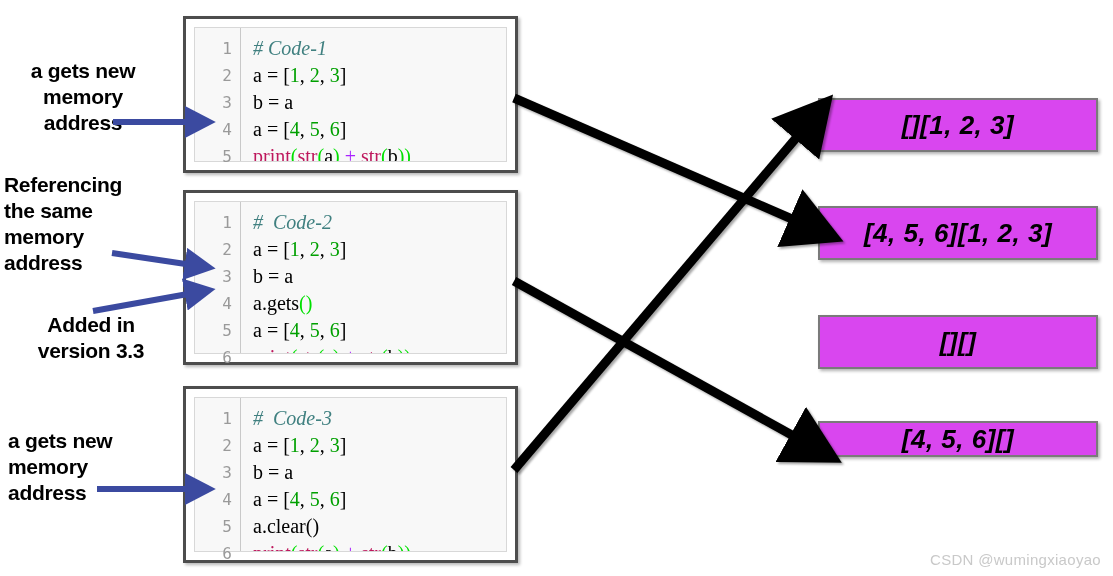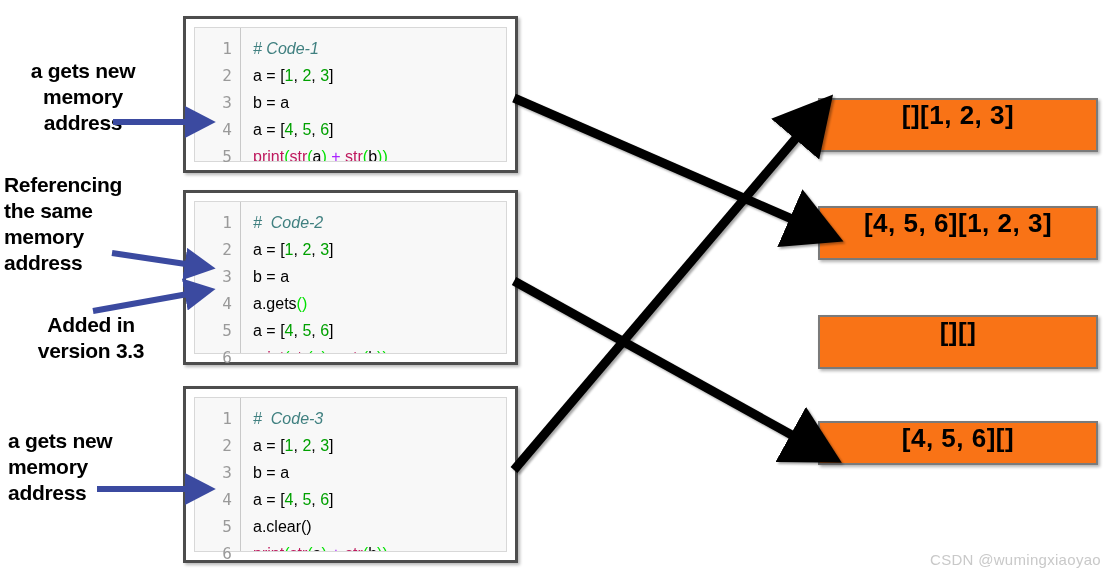--- a/index.html
+++ b/index.html
@@ -65,43 +65,45 @@
     color: #9a9a9a;
     display: block;
   }
   .codelines {
     flex: 1 1 auto;
     padding-top: 7px;
     padding-left: 12px;
     overflow: hidden;
   }
   .codelines .cl {
-    font-family: Liberation Sans, sans-serif;
-    font-size: 16px;
+    font-family: Liberation Serif, serif;
+    font-size: 20px;
     line-height: 27px;
     white-space: pre;
     color: #000000;
     display: block;
   }
   .tok-comment { color: #408080; font-style: italic; }
   .tok-num     { color: #00a000; }
   .tok-fn      { color: #be185d; }
   .tok-paren   { color: #00e000; }
   .tok-op      { color: #aa22ff; }
   .tok-plain   { color: #000000; }
 
   
   .out-box {
     position: absolute;
-    background: #f97316;
+    background: #d946ef;
     border: 2px solid #7a7a7a;
     box-sizing: border-box;
     box-shadow: 2px 2px 3px rgba(0,0,0,0.3);
     display: flex;
+    align-items: center;
     justify-content: center;
+    font-style: italic;
   }
   .out-box .out-text {
     font-family: "Liberation Sans", sans-serif;
     font-weight: bold;
     font-size: 26px;
     color: #000000;
     letter-spacing: 0.5px;
   }
 
   
@@ -211,21 +213,21 @@
   </div>
 
   <div class="out-box" style="left:818px; top:206px; width:280px; height:54px;">
     <span class="out-text">[4, 5, 6][1, 2, 3]</span>
   </div>
 
   <div class="out-box" style="left:818px; top:315px; width:280px; height:54px;">
     <span class="out-text">[][]</span>
   </div>
 
-  <div class="out-box" style="left:818px; top:421px; width:280px; height:44px;">
+  <div class="out-box" style="left:818px; top:421px; width:280px; height:36px;">
     <span class="out-text">[4, 5, 6][]</span>
   </div>
 
   <svg id="arrows-black" viewBox="0 0 1113 576">
     <defs>
       <marker id="bkhead" markerWidth="7" markerHeight="7" refX="2.2" refY="3.5" orient="auto" markerUnits="strokeWidth">
         <path d="M0,0 L6.5,3.5 L0,7 Z" fill="#000000"></path>
       </marker>
       <filter id="softshadow" x="-20%" y="-20%" width="160%" height="160%">
         <feDropShadow dx="2" dy="2" stdDeviation="1.2" flood-color="#000000" flood-opacity="0.35"></feDropShadow>

